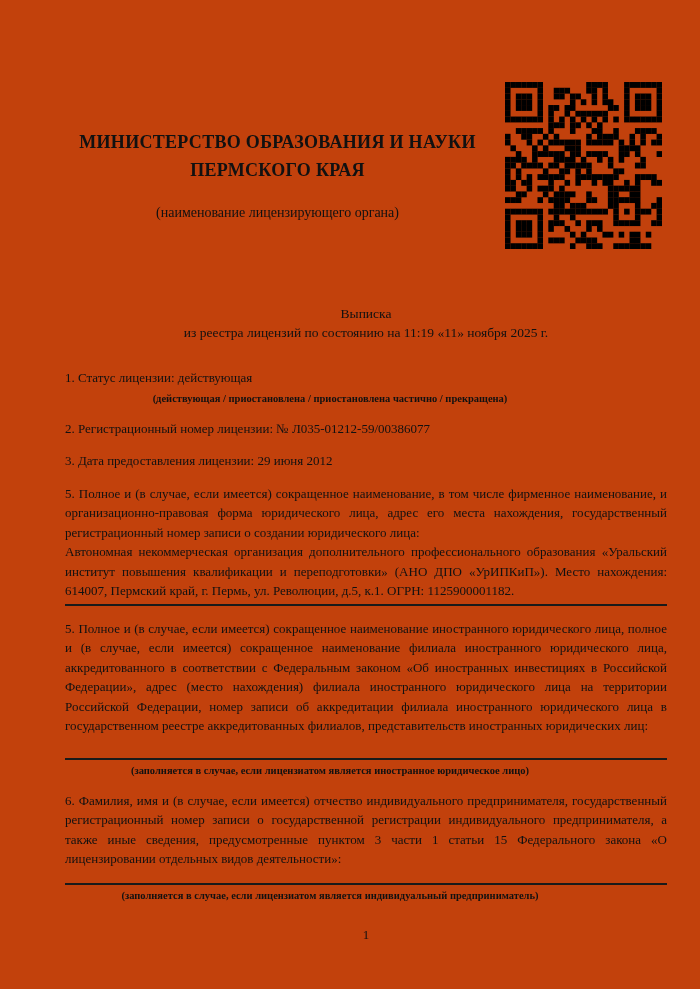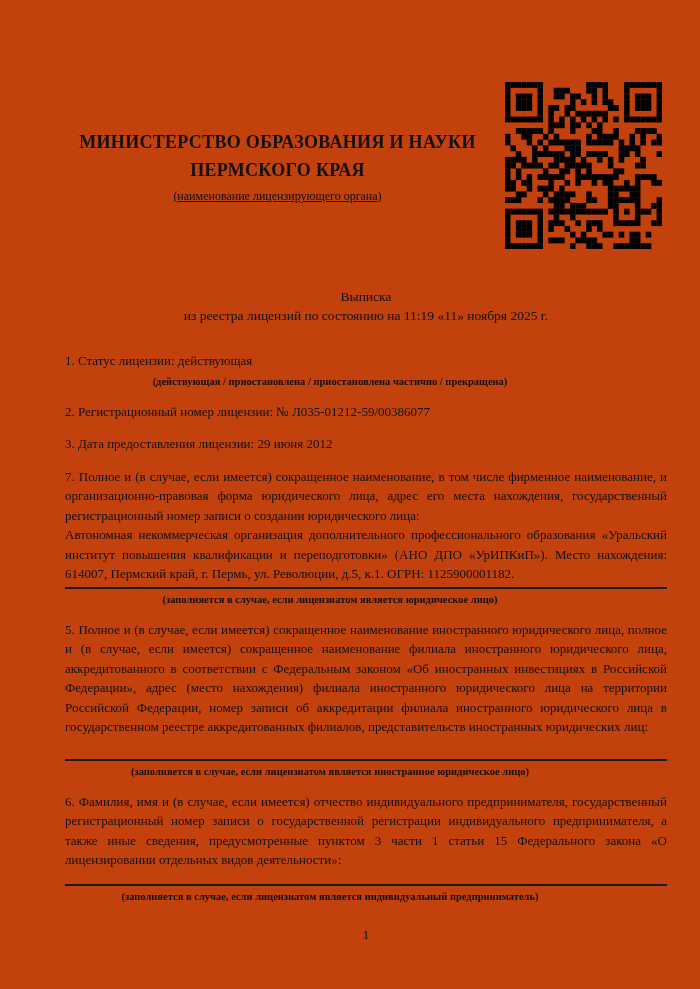--- a/index.html
+++ b/index.html
@@ -9,21 +9,21 @@
     height: 989px;
     background: #c2410c;
     color: #111111;
     font-family: "Liberation Serif", "DejaVu Serif", serif;
     overflow: hidden;
   }
   
   .header { position: relative; padding-top: 128px; }
   .org-block { width: 425px; margin-left: 65px; text-align: center; }
   .org-name { font-weight: bold; font-size: 18px; line-height: 28px; letter-spacing: 0.3px; }
-  .org-caption { font-size: 12px; line-height: 14px; margin-top: 5px; text-decoration: underline; }
+  .org-caption { font-size: 14px; line-height: 14px; margin-top: 22px; }
   .qr { position: absolute; top: 82px; left: 505px; width: 157px; height: 167px; }
   
   .title-block { margin: 84px 33px 0 65px; text-align: center; font-size: 13.5px; line-height: 19px; }
   
   .body { margin: 26px 33px 0 65px; font-size: 13px; line-height: 19.5px; }
   .item { margin-top: 13px; }
   .item p { margin: 0; }
   .just { text-align: justify; }
   .field-caption {
     font-size: 10.5px;
@@ -491,24 +491,23 @@
 
     <div class="item">
       <p><span>2. Регистрационный номер лицензии:</span> <span>№ Л035-01212-59/00386077</span></p>
     </div>
 
     <div class="item">
       <p><span>3. Дата предоставления лицензии:</span> <span>29 июня 2012</span></p>
     </div>
 
     <div class="item">
-      <p class="just">7. Полное и (в случае, если имеется) сокращенное наименование, в том числе фирменное наименование, и организационно-правовая форма юридического лица, адрес его места нахождения, государственный регистрационный номер записи о создании юридического лица:</p>
+      <p class="just">5. Полное и (в случае, если имеется) сокращенное наименование, в том числе фирменное наименование, и организационно-правовая форма юридического лица, адрес его места нахождения, государственный регистрационный номер записи о создании юридического лица:</p>
       <p class="just">Автономная некоммерческая организация дополнительного профессионального образования «Уральский институт повышения квалификации и переподготовки» (АНО ДПО «УрИПКиП»). Место нахождения: 614007, Пермский край, г. Пермь, ул. Революции, д.5, к.1. ОГРН: 1125900001182.</p>
       <hr class="rule tight">
-      <div class="field-caption">(заполняется в случае, если лицензиатом является юридическое лицо)</div>
     </div>
 
     <div class="item">
       <p class="just">5. Полное и (в случае, если имеется) сокращенное наименование иностранного юридического лица, полное и (в случае, если имеется) сокращенное наименование филиала иностранного юридического лица, аккредитованного в соответствии с Федеральным законом «Об иностранных инвестициях в Российской Федерации», адрес (место нахождения) филиала иностранного юридического лица на территории Российской Федерации, номер записи об аккредитации филиала иностранного юридического лица в государственном реестре аккредитованных филиалов, представительств иностранных юридических лиц:</p>
       <hr class="rule after-blank">
       <div class="field-caption">(заполняется в случае, если лицензиатом является иностранное юридическое лицо)</div>
     </div>
 
     <div class="item">
       <p class="just">6. Фамилия, имя и (в случае, если имеется) отчество индивидуального предпринимателя, государственный регистрационный номер записи о государственной регистрации индивидуального предпринимателя, а также иные сведения, предусмотренные пунктом 3 части 1 статьи 15 Федерального закона «О лицензировании отдельных видов деятельности»:</p>

